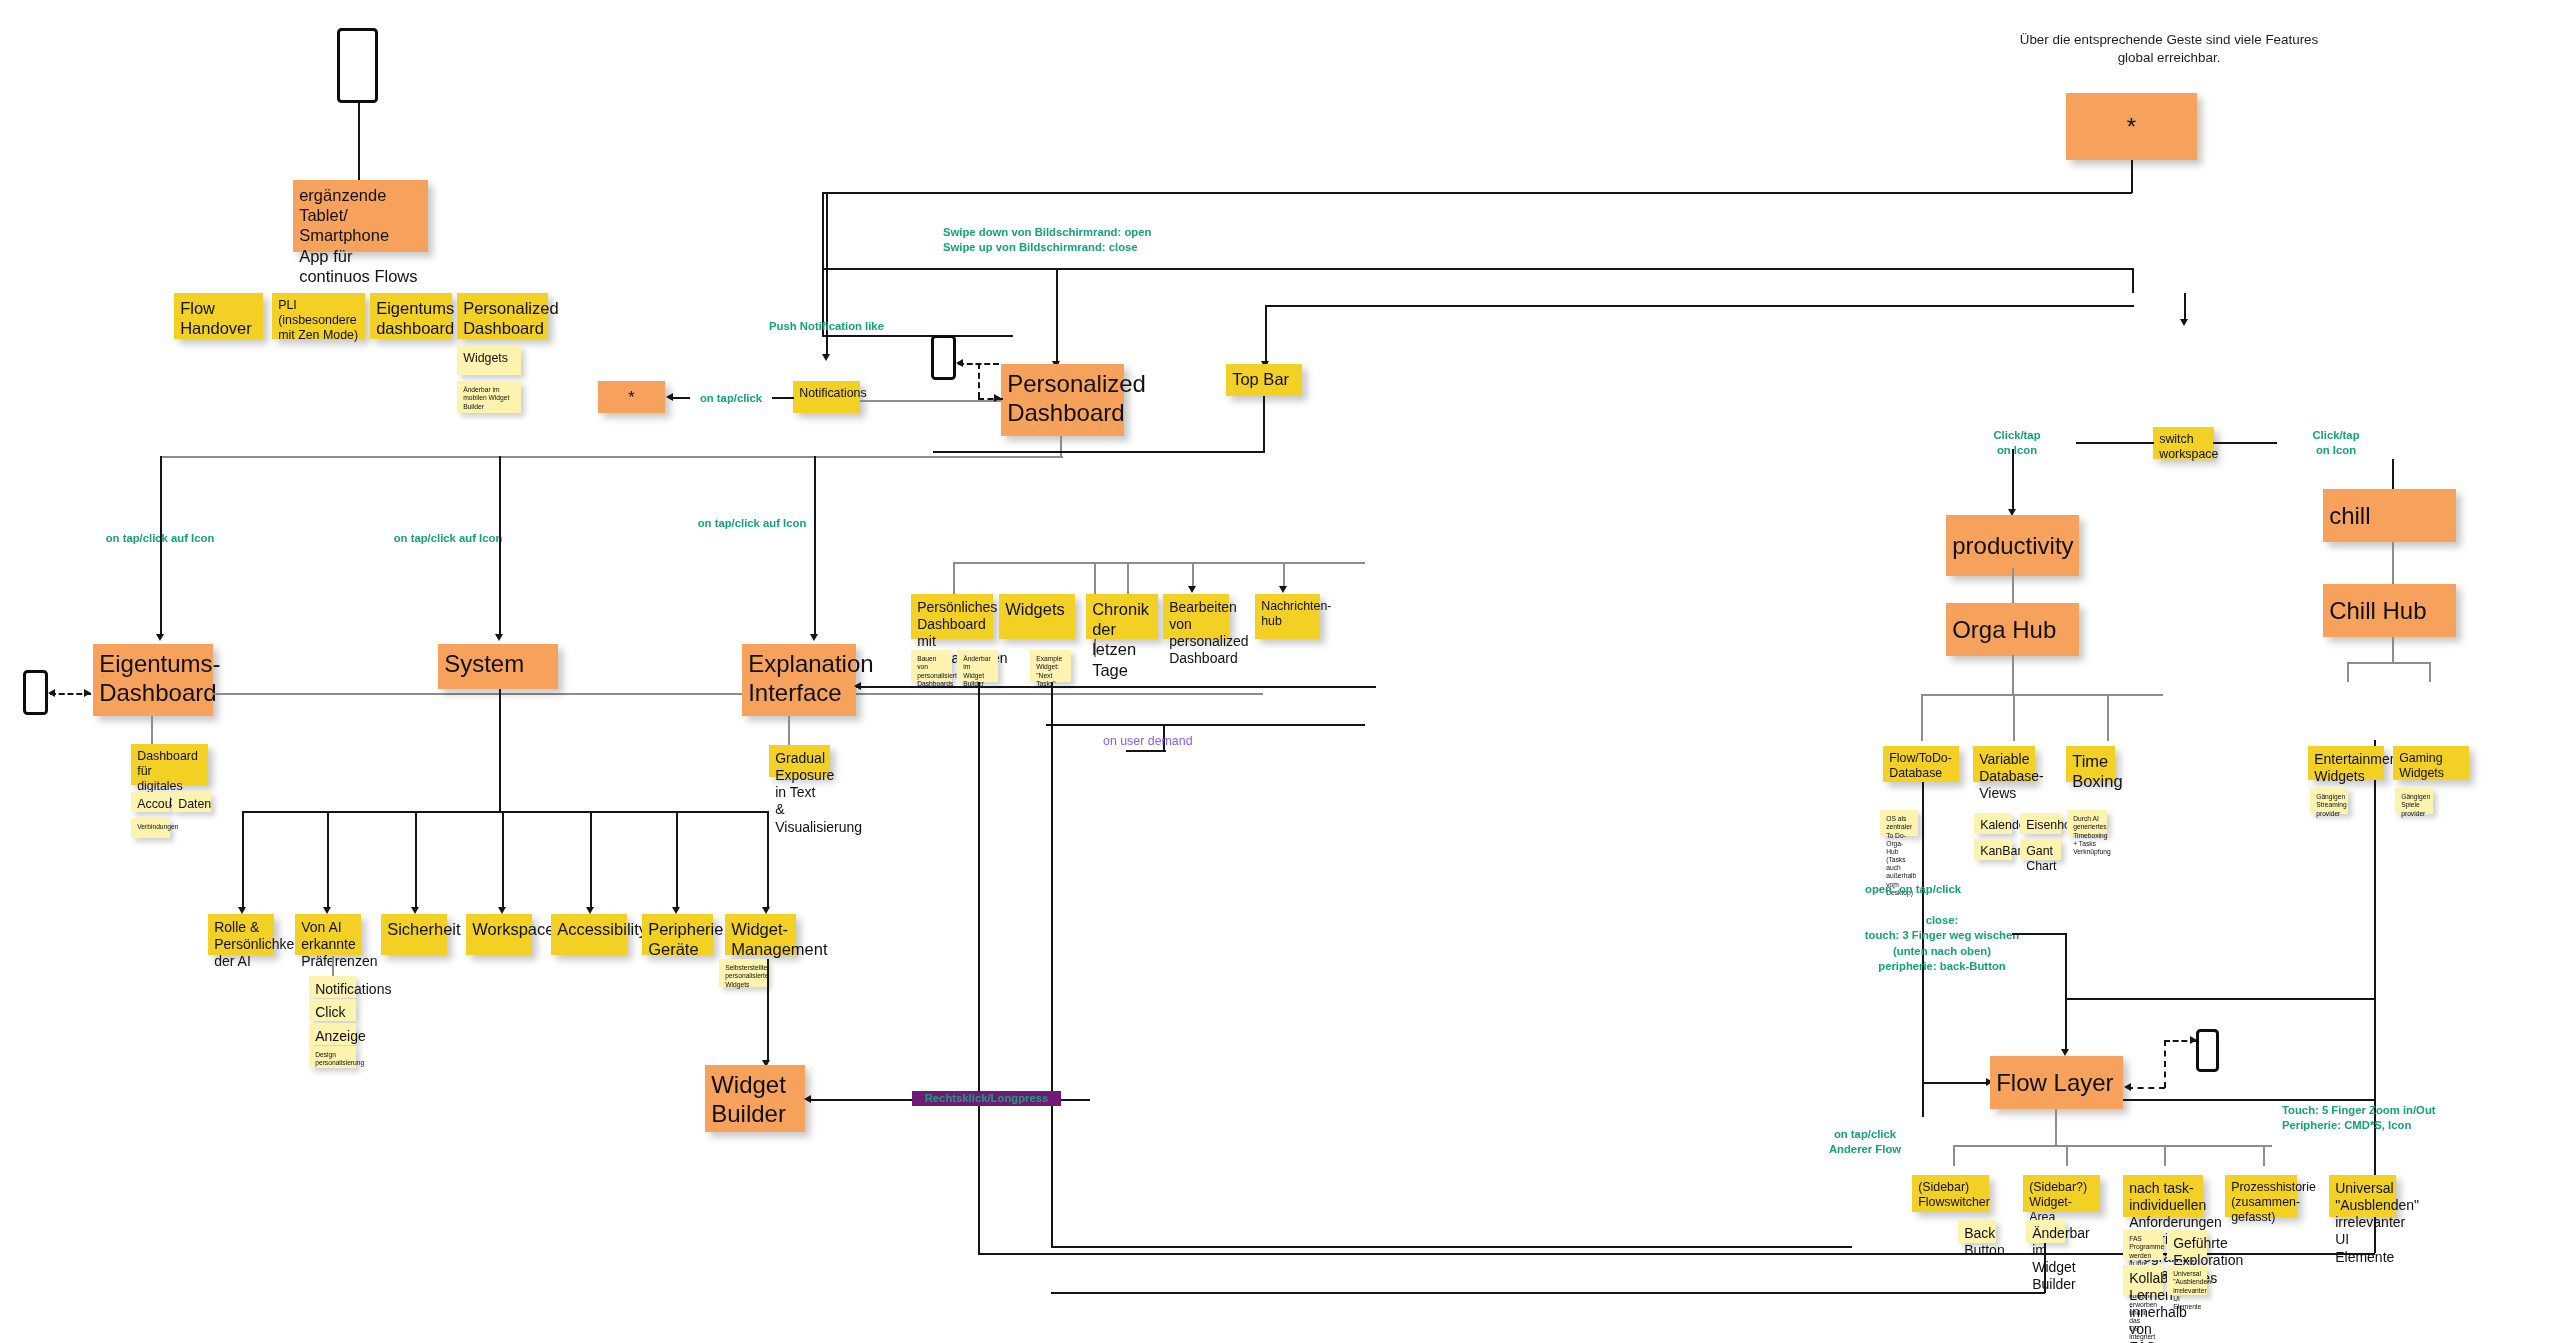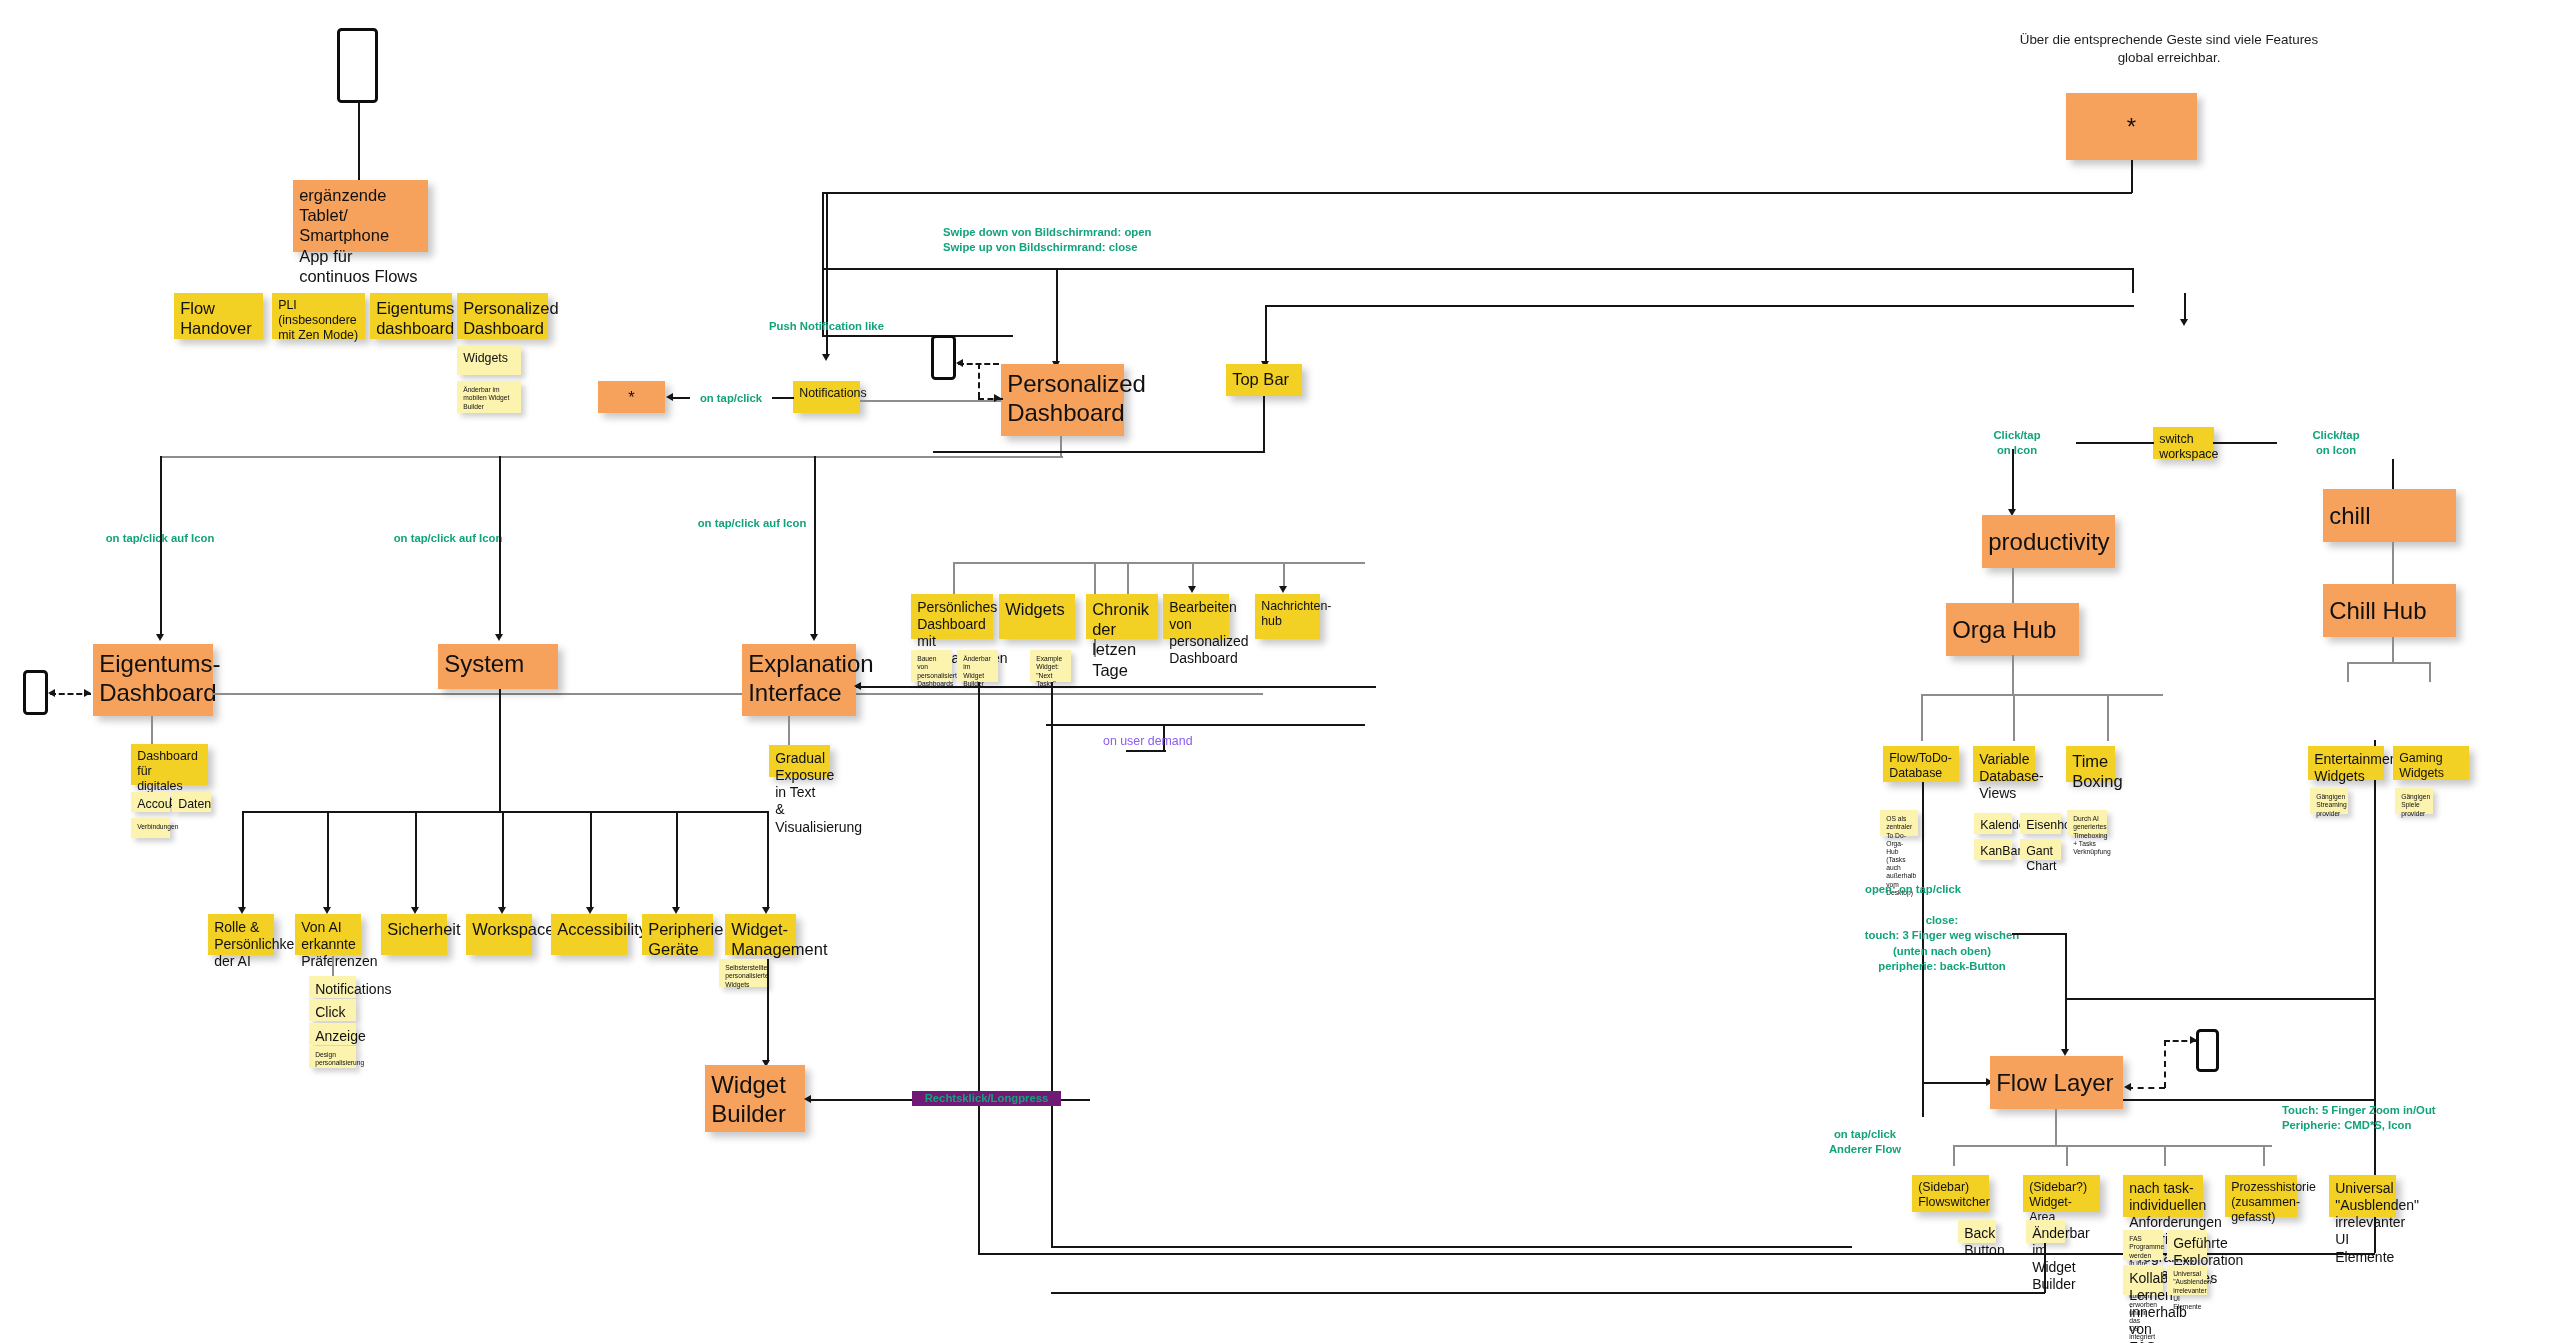--- a/index.html
+++ b/index.html
@@ -262,21 +262,21 @@
   <div class="note yellow sm" style="left:2153px;top:427px;width:61px;height:32px;position:absolute;">switch
 workspace</div>
 
   <div class="ln lnh" style="left:1999px;top:442px;width:155px;"></div>
   <div class="ln lnh" style="left:2213px;top:442px;width:77px;"></div>
   <div class="glabel" style="left:1958px;top:428px;width:118px;background:#fff;">Click/tap
 on Icon</div>
 
   <div class="ln lnv" style="left:2012px;top:449px;height:62px;"></div>
   <div class="arrow ar-down" style="left:2008px;top:509px;"></div>
-  <div class="note orange big" style="left:1946px;top:515px;width:133px;height:53px;display:flex;align-items:center;margin-left:36px;">productivity</div>
+  <div class="note orange big" style="left:1946px;top:515px;width:133px;height:61px;display:flex;align-items:center;">productivity</div>
 
   <div class="ln grayv" style="left:2012px;top:568px;height:35px;"></div>
   <div class="note orange big" style="left:1946px;top:603px;width:133px;height:53px;display:flex;align-items:center;">Orga Hub</div>
 
   <div class="ln grayv" style="left:2012px;top:655px;height:40px;"></div>
   <div class="ln grayh" style="left:1921px;top:694px;width:242px;"></div>
   <div class="ln grayv" style="left:1921px;top:694px;height:47px;"></div>
   <div class="ln grayv" style="left:2013px;top:694px;height:47px;"></div>
   <div class="ln grayv" style="left:2107px;top:694px;height:47px;"></div>
 

